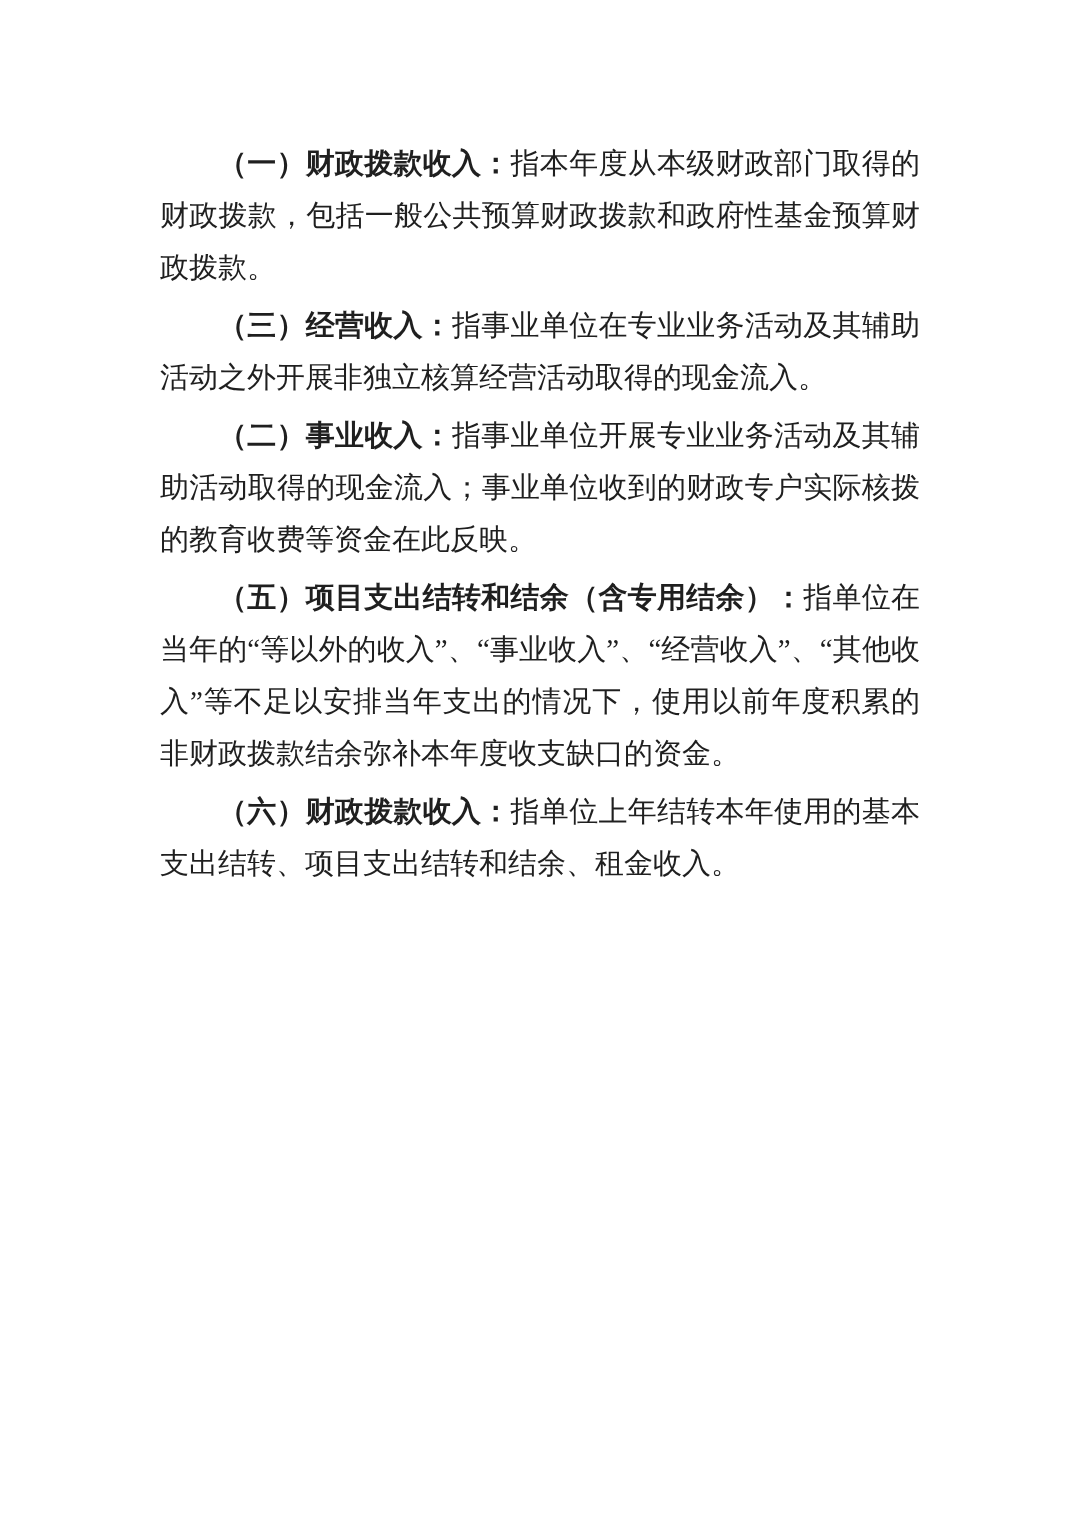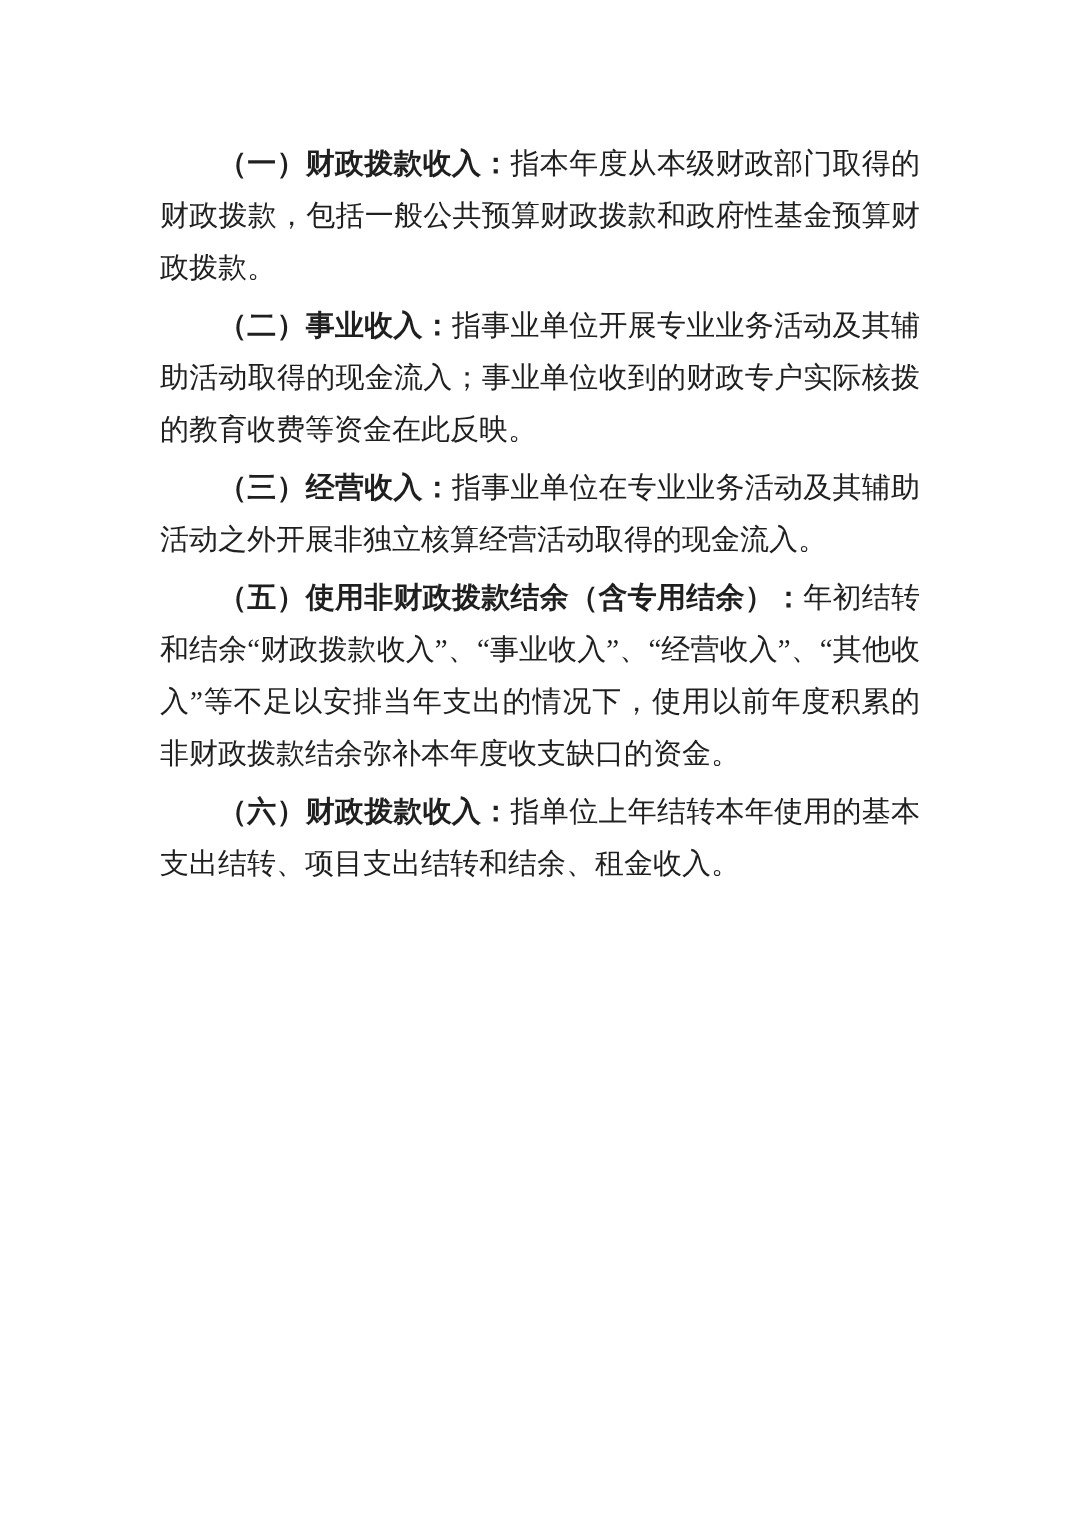--- a/index.html
+++ b/index.html
@@ -48,19 +48,19 @@
     word-spacing: 7px;
     color: #2a2a2a;
   }
 </style>
 </head>
 <body>
 
 <div class="page">
   <div class="content">
     <p class="para"><span class="para-heading">（一）财政拨款收入：</span><span>指本年度从本级财政部门取得的财政拨款，包括一般公共预算财政拨款和政府性基金预算财政拨款。</span></p>
+    <p class="para"><span class="para-heading">（三）经营收入：</span><span>指事业单位在专业业务活动及其辅助活动之外开展非独立核算经营活动取得的现金流入。</span></p>
     <p class="para"><span class="para-heading">（二）事业收入：</span><span>指事业单位开展专业业务活动及其辅助活动取得的现金流入；事业单位收到的财政专户实际核拨的教育收费等资金在此反映。</span></p>
-    <p class="para"><span class="para-heading">（三）经营收入：</span><span>指事业单位在专业业务活动及其辅助活动之外开展非独立核算经营活动取得的现金流入。</span></p>
-    <p class="para"><span class="para-heading">（五）使用非财政拨款结余（含专用结余）：</span><span>年初结转和结余“财政拨款收入”、“事业收入”、“经营收入”、“其他收入”等不足以安排当年支出的情况下，使用以前年度积累的非财政拨款结余弥补本年度收支缺口的资金。</span></p>
+    <p class="para"><span class="para-heading">（五）项目支出结转和结余（含专用结余）：</span><span>指单位在当年的“等以外的收入”、“事业收入”、“经营收入”、“其他收入”等不足以安排当年支出的情况下，使用以前年度积累的非财政拨款结余弥补本年度收支缺口的资金。</span></p>
     <p class="para"><span class="para-heading">（六）财政拨款收入：</span><span>指单位上年结转本年使用的基本支出结转、项目支出结转和结余、租金收入。</span></p>
   </div>
   <div class="page-number">- 9 -</div>
 </div>
 
 </body></html>

